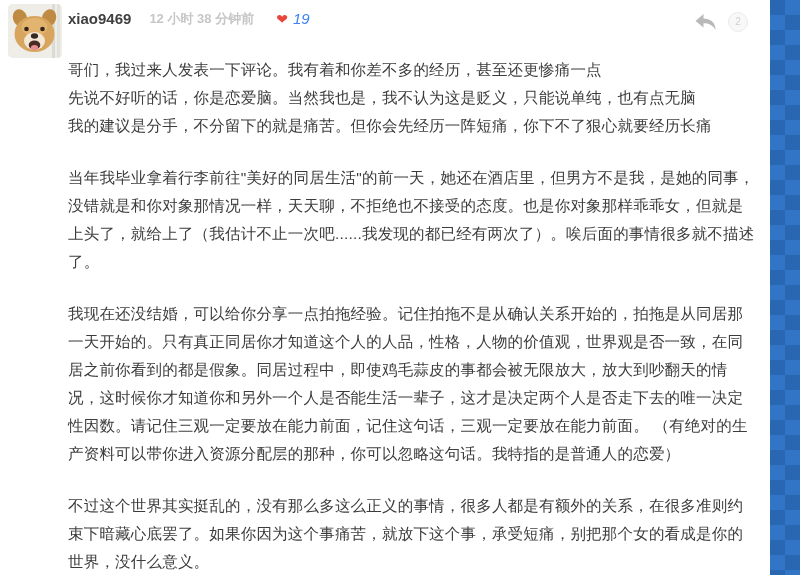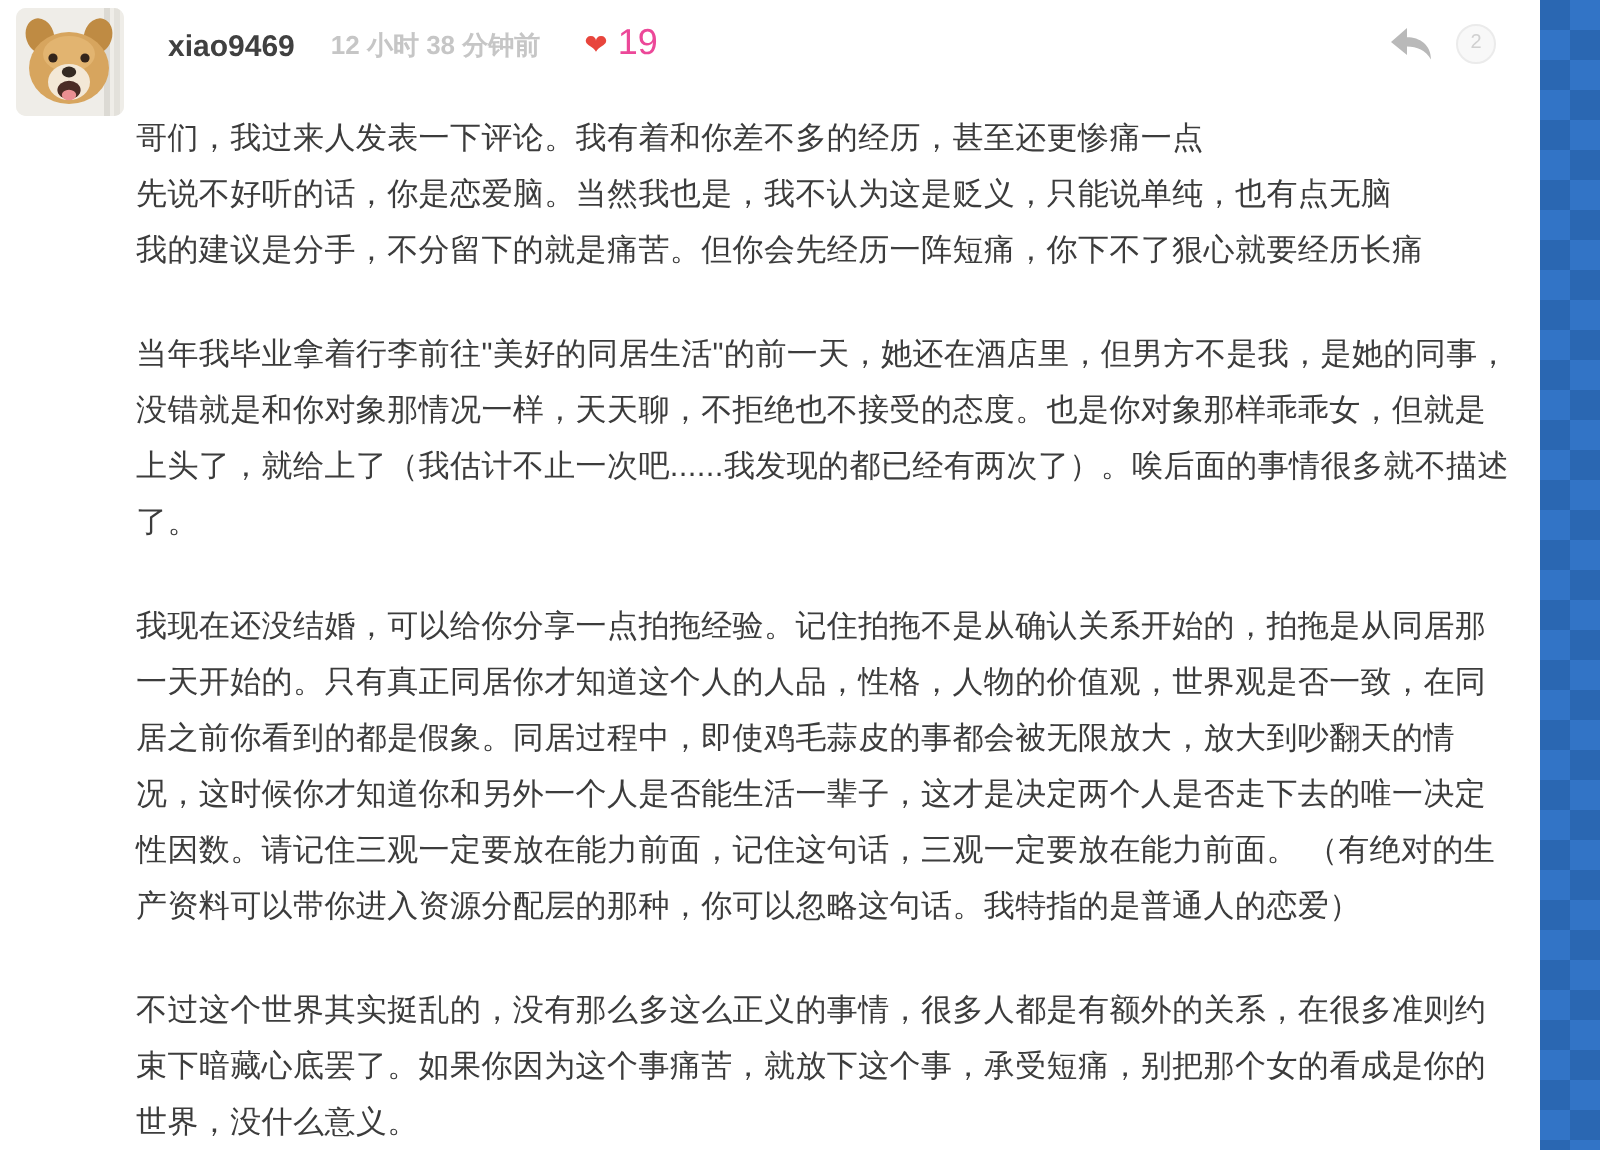--- a/index.html
+++ b/index.html
@@ -20,26 +20,26 @@
   }
 
   .post { position:relative; padding:10px 44px 0 68px; }
 
   .avatar {
     position:absolute; left:8px; top:4px; width:54px; height:54px;
     border-radius:5px; overflow:hidden; background:#f0eeea; cursor:pointer;
   }
   .avatar svg { display:block; }
 
-  .header { display:flex; align-items:flex-end; height:22px;margin-left:16px; }
+  .header { display:flex; align-items:flex-start; height:22px; }
   .username { font-size:15px; font-weight:bold; color:#404040; cursor:pointer; }
   .timestamp { font-size:13px; color:#c6c6c6; margin-left:18px;font-weight:bold; }
   .like { display:flex; align-items:center; margin-left:22px; cursor:pointer; }
   .heart { font-size:14px; color:#e8453c; line-height:1; }
-  .like-count { font-size:18px; color:#ec4899; margin-left:5px; }
+  .like-count { font-size:15px; color:#3b82f6; margin-left:5px;font-style:italic; }
 
   .actions { position:absolute; top:12px; right:52px; display:flex; align-items:center; gap:10px; }
   .reply-icon { width:24px; height:20px; cursor:pointer; }
   .floor-badge {
     width:20px; height:20px; border-radius:50%;
     border:1px solid #ebebeb; background:#f8f8f8;
     color:#d0d0d0; font-size:10px; line-height:18px; text-align:center; cursor:pointer;
   }
 
   .body-text { margin-top:12px; }

